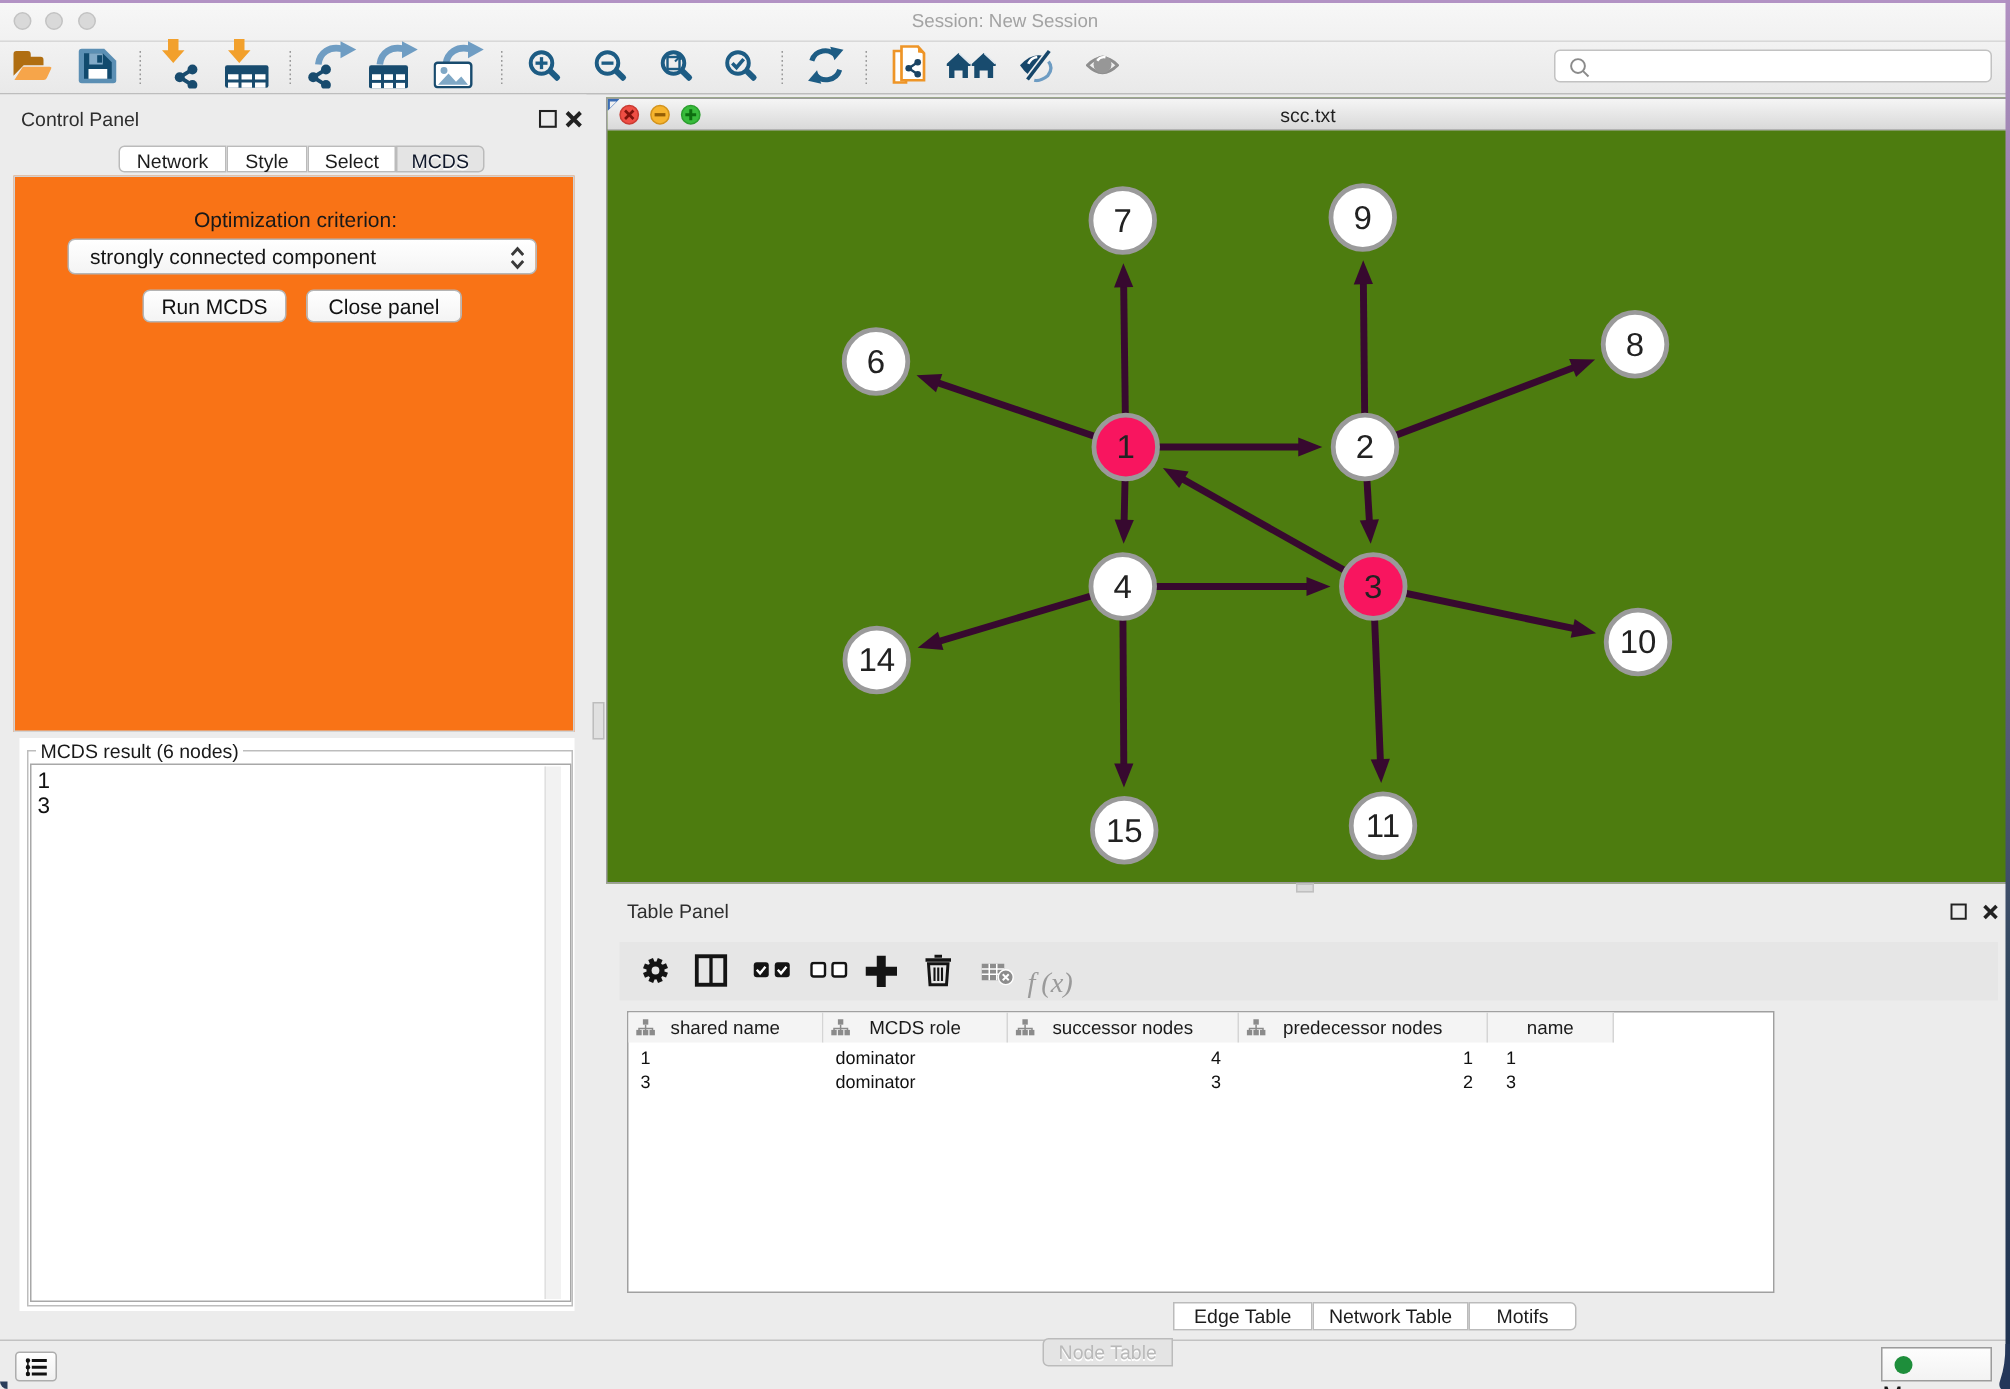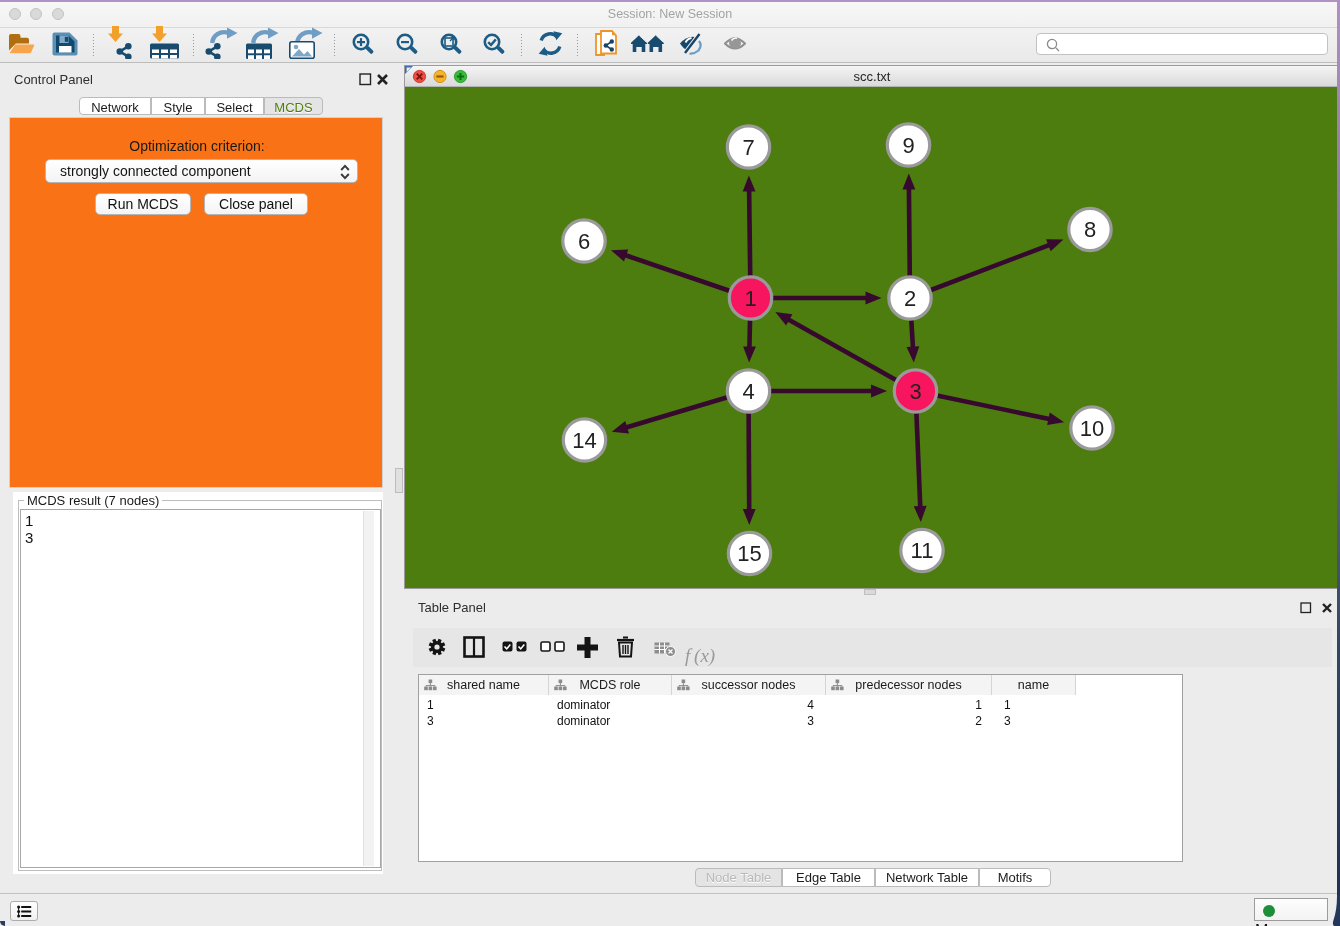--- a/index.html
+++ b/index.html
@@ -191,36 +191,36 @@
     <div class="abs cphead">Control Panel</div>
     <svg class="abs" style="left:359px;top:10px" width="13" height="13" viewBox="0 0 13 13">
       <rect x="1" y="1" width="10.5" height="10.5" fill="none" stroke="#222" stroke-width="1.4"></rect>
     </svg>
     <svg class="abs" style="left:376px;top:10px" width="13" height="13" viewBox="0 0 13 13">
       <path d="M2 2 L11 11 M11 2 L2 11" stroke="#222" stroke-width="2.6"></path>
     </svg>
     <div class="abs tab" style="left:79px;top:34px;width:72px;background:#fff;color:#1c1c1c;border-radius:4px 0 0 4px;">Network</div>
     <div class="abs tab" style="left:151px;top:34px;width:54px;background:#fff;color:#1c1c1c;">Style</div>
     <div class="abs tab" style="left:205px;top:34px;width:59px;background:#fff;color:#1c1c1c;">Select</div>
-    <div class="abs tab" style="left:264px;top:34px;width:59px;background:#e4e4e4;color:#4d7c0f;border-radius:0 4px 4px 0;text-shadow:0 1px 0 #fff;">MCDS</div>
+    <div class="abs tab" style="left:264px;top:34px;width:59px;background:#e4e4e4;color:#0f172a;border-radius:0 4px 4px 0;text-shadow:0 1px 0 #fff;">MCDS</div>
     <div class="abs contentp" style="top:54px">
       <div class="abs" style="left:0;top:20px;width:374px;text-align:center;font-size:14px;color:#191919">Optimization criterion:</div>
       <div class="abs btn" style="left:35px;top:41px;width:313px;height:24px;border-radius:5px">
         <div class="abs" style="left:14px;top:3px;font-size:14px;color:#141414">strongly connected component</div>
         <svg class="abs" style="left:293px;top:4px" width="12" height="16" viewBox="0 0 12 16">
           <path d="M2.2 6 L6 1.8 L9.8 6" fill="none" stroke="#3a3a3a" stroke-width="1.9"></path>
           <path d="M2.2 10 L6 14.2 L9.8 10" fill="none" stroke="#3a3a3a" stroke-width="1.9"></path>
         </svg>
       </div>
       <div class="abs btn" style="left:85px;top:75px;width:96px;height:22px;line-height:21px">Run MCDS</div>
       <div class="abs btn" style="left:194px;top:75px;width:104px;height:22px;line-height:21px">Close panel</div>
     </div>
     <div class="abs mcdsbox">
       <div class="abs" style="left:5px;top:8px;width:364px;height:371px;border:1px solid #bdbdbd;box-shadow:inset 0 0 0 0.5px #fff"></div>
-      <div class="abs" style="left:11px;top:1px;background:#fff;padding:0 3px;font-size:13px;color:#191919">MCDS result (7 nodes)</div>
+      <div class="abs" style="left:11px;top:1px;background:#fff;padding:0 3px;font-size:13px;color:#191919">MCDS result (6 nodes)</div>
       <div class="abs tarea">
         <div class="abs" style="left:4px;top:2px;font-size:15px;color:#111;line-height:17px">1<br>3</div>
         <div class="abs" style="right:6px;top:1px;width:11px;height:355px;background:#f2f2f2;border-left:1px solid #e0e0e0"></div>
       </div>
     </div>
   </div>
 <div class="abs statusbar">
     <div class="abs" style="left:10px;top:7px;width:28px;height:20px;background:linear-gradient(#fff,#f0f0f0);border:1px solid #adadad;border-radius:3px">
       <svg class="abs" style="left:6px;top:3px" width="15" height="13" viewBox="0 0 15 13">
         <g fill="#111">
@@ -406,21 +406,21 @@
       <div class="abs td" style="left:138px;top:22px;width:112px">dominator</div>
       <div class="abs td" style="left:253px;top:22px;width:142px;text-align:right">4</div>
       <div class="abs td" style="left:407px;top:22px;width:156px;text-align:right">1</div>
       <div class="abs td" style="left:585px;top:22px;width:70px">1</div>
       <div class="abs td" style="left:8px;top:38px;width:118px">3</div>
       <div class="abs td" style="left:138px;top:38px;width:112px">dominator</div>
       <div class="abs td" style="left:253px;top:38px;width:142px;text-align:right">3</div>
       <div class="abs td" style="left:407px;top:38px;width:156px;text-align:right">2</div>
       <div class="abs td" style="left:585px;top:38px;width:70px">3</div>
     </div>
-    <div class="abs btab" style="left:291px;width:87px;background:#e4e4e4;color:#b9b9b9;border-radius:4px 0 0 4px;text-shadow:0 1px 0 #fff;">Node Table</div>
+    <div class="abs btab" style="left:291px;width:87px;background:#e4e4e4;color:#b9b9b9;border-radius:4px 0 0 4px;text-shadow:0 1px 0 #fff;margin-top:24px;">Node Table</div>
     <div class="abs btab" style="left:378px;width:93px;background:#fff;color:#1c1c1c;">Edge Table</div>
     <div class="abs btab" style="left:471px;width:104px;background:#fff;color:#1c1c1c;">Network Table</div>
     <div class="abs btab" style="left:575px;width:72px;background:#fff;color:#1c1c1c;border-radius:0 4px 4px 0;">Motifs</div>
   </div>
 <div class="abs" style="left:1337px;top:0;width:3px;height:926px;background:linear-gradient(#b190c2,#7a6f95 35%,#31475f 70%,#1d3050)"></div>
 <svg class="abs" style="left:1331px;top:896px" width="9" height="30" viewBox="0 0 9 30">
     <path d="M9 0 V30 H3 Q1 28 2.5 24 Q6 14 6 0 Z" fill="#24375a"></path>
   </svg>
 <div class="abs" style="left:0px;top:921px;width:5px;height:5px;background:#2a3d5a;border-radius:0 0 0 5px"></div>
 <div class="abs" style="left:395px;top:468px;width:8px;height:25px;background:#e0e0e0;border:1px solid #bdbdbd"></div>

